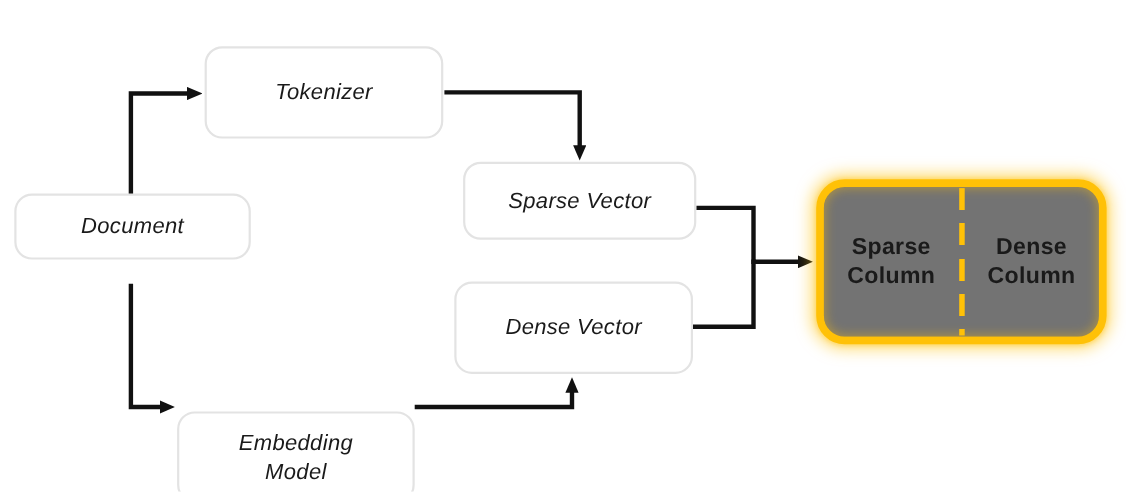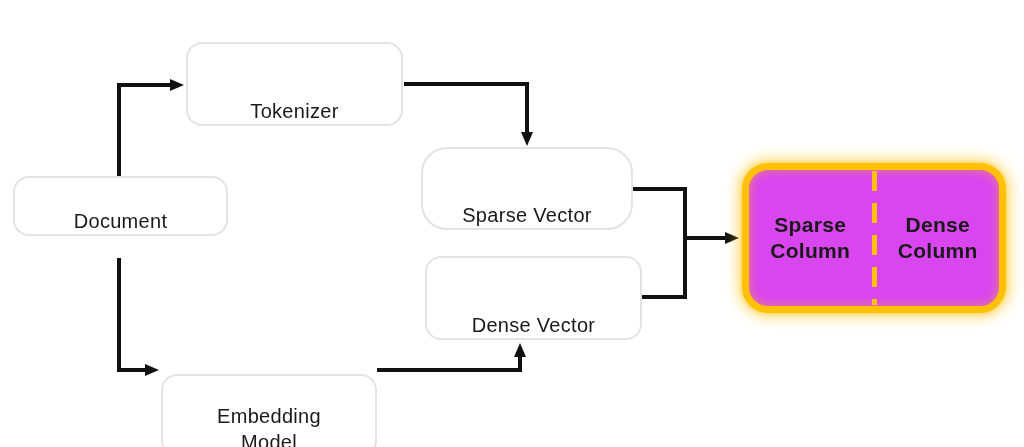--- a/index.html
+++ b/index.html
@@ -18,35 +18,36 @@
     font-family:"Liberation Sans", sans-serif;
     color:var(--text);
   }
   .arrows{position:absolute;left:0;top:0;width:1024px;height:447px;}
   .arrow{fill:none;stroke:var(--line);stroke-width:4;}
   .node{
     position:absolute;
     background:#fff;
     border:2px solid var(--node-border);
     border-radius:16px;
-    display:flex;align-items:flex-end;justify-content:center;
+    display:flex;align-items:center;justify-content:center;
     box-sizing:border-box;
     text-align:center;
+    font-style:italic;
   }
   .node-label{
     font-size:20px;
     line-height:1.3;
     white-space:pre-line;
     letter-spacing:0.3px;
   }
   .highlight-box{
     position:absolute;
     left:742px;top:163px;width:264px;height:150px;
     box-sizing:border-box;
-    background:#d946ef;
+    background:#737373;
     border:7px solid var(--accent);
     border-radius:26px;
     box-shadow:0 0 14px 4px rgba(255,193,7,0.55),
                0 0 4px 1px rgba(255,193,7,0.35),
                inset 0 0 10px 1px rgba(255,193,7,0.45);
     display:flex;align-items:stretch;
   }
   .column-cell{
     flex:1;
     display:flex;align-items:center;justify-content:center;
@@ -89,25 +90,25 @@
   </svg>
 
   <div class="node" style="left:13px;top:176px;width:215px;height:60px;">
     <span class="node-label">Document</span>
   </div>
 
   <div class="node" style="left:186px;top:42px;width:217px;height:84px;">
     <span class="node-label">Tokenizer</span>
   </div>
 
-  <div class="node" style="left:421px;top:147px;width:212px;height:83px;border-radius:26px;">
+  <div class="node" style="left:421px;top:147px;width:212px;height:71px;">
     <span class="node-label">Sparse Vector</span>
   </div>
 
-  <div class="node" style="left:413px;top:256px;width:217px;height:84px;margin-left:12px;">
+  <div class="node" style="left:413px;top:256px;width:217px;height:84px;">
     <span class="node-label">Dense Vector</span>
   </div>
 
   <div class="node" style="left:161px;top:329px;width:216px;height:83px;margin-top:45px;">
     <span class="node-label">Embedding
 Model</span>
   </div>
 
   <div class="highlight-box">
     <div class="column-cell">

